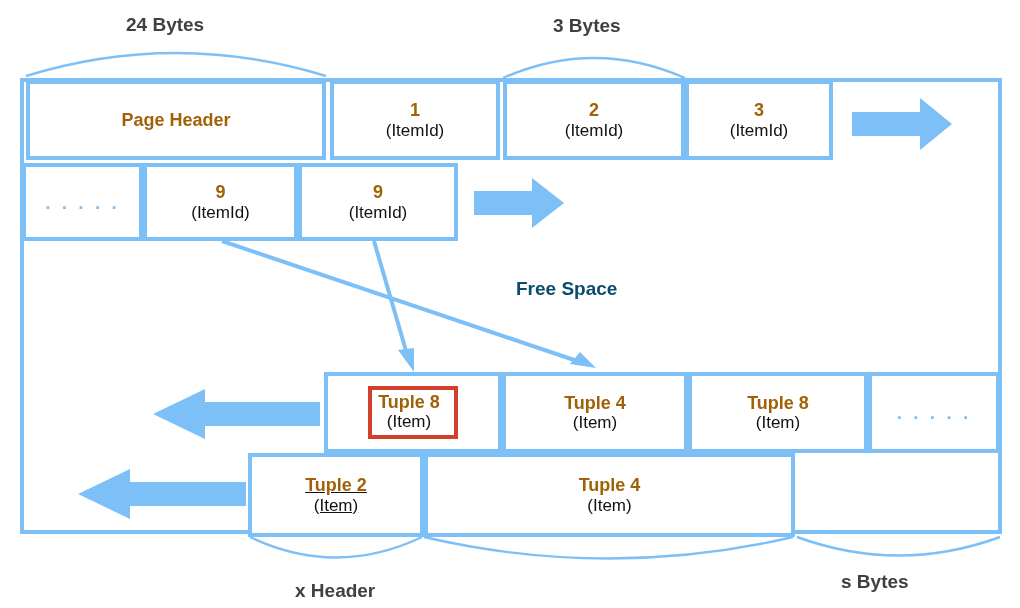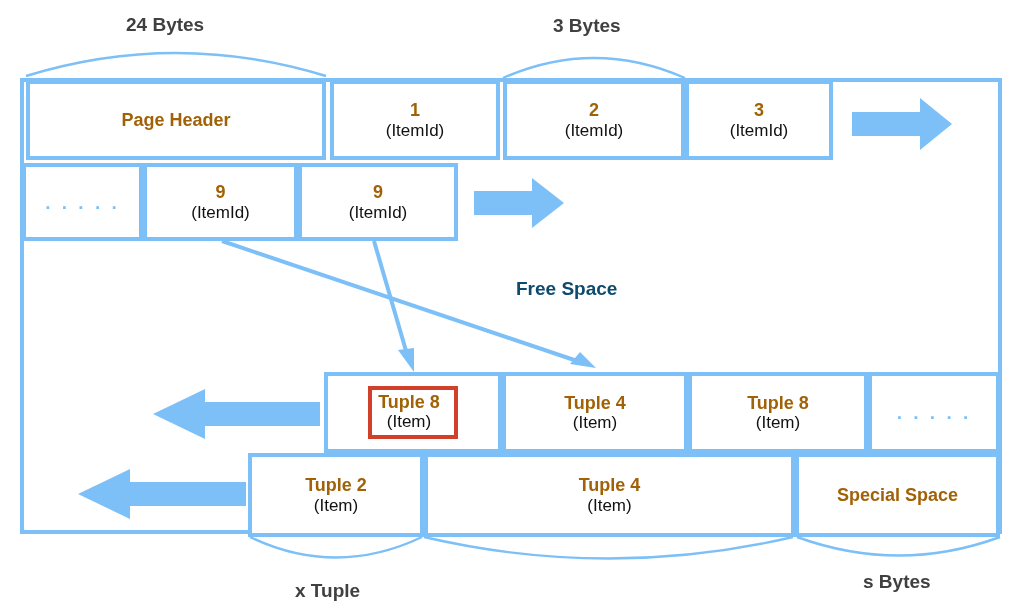--- a/index.html
+++ b/index.html
@@ -123,37 +123,34 @@
 
   <div class="box" style="left:688px;top:372px;width:180px;height:81px;">
     <span class="t1">Tuple 8</span>
     <span class="t2">(Item)</span>
   </div>
 
   <div class="box" style="left:868px;top:372px;width:132px;height:81px;">
     <span class="dots">. . . . .</span>
   </div>
 
-  <div class="box" style="left:248px;top:453px;width:176px;height:84px;">
+  <div class="box" style="left:248px;top:453px;width:176px;height:84px;text-decoration:underline;">
     <span class="t1">Tuple 2</span>
     <span class="t2">(Item)</span>
   </div>
 
   <div class="box" style="left:424px;top:453px;width:371px;height:84px;">
     <span class="t1">Tuple 4</span>
     <span class="t2">(Item)</span>
   </div>
 
-  <div class="box single" style="left:795px;top:453px;width:205px;height:84px;">
-    <span class="t1">Special Space</span>
-  </div>
 
   <div class="lbl" style="left:126px;top:14px;">24 Bytes</div>
 
   <div class="lbl" style="left:553px;top:15px;">3 Bytes</div>
 
-  <div class="lbl" style="left:295px;top:580px;">x Tuple</div>
+  <div class="lbl" style="left:295px;top:580px;">x Header</div>
 
   <div class="lbl" style="left:559px;top:612px;">y Bytes</div>
 
-  <div class="lbl" style="left:863px;top:571px;">s Bytes</div>
+  <div class="lbl" style="left:841px;top:571px;">s Bytes</div>
 
 </div>
 
 </body></html>

